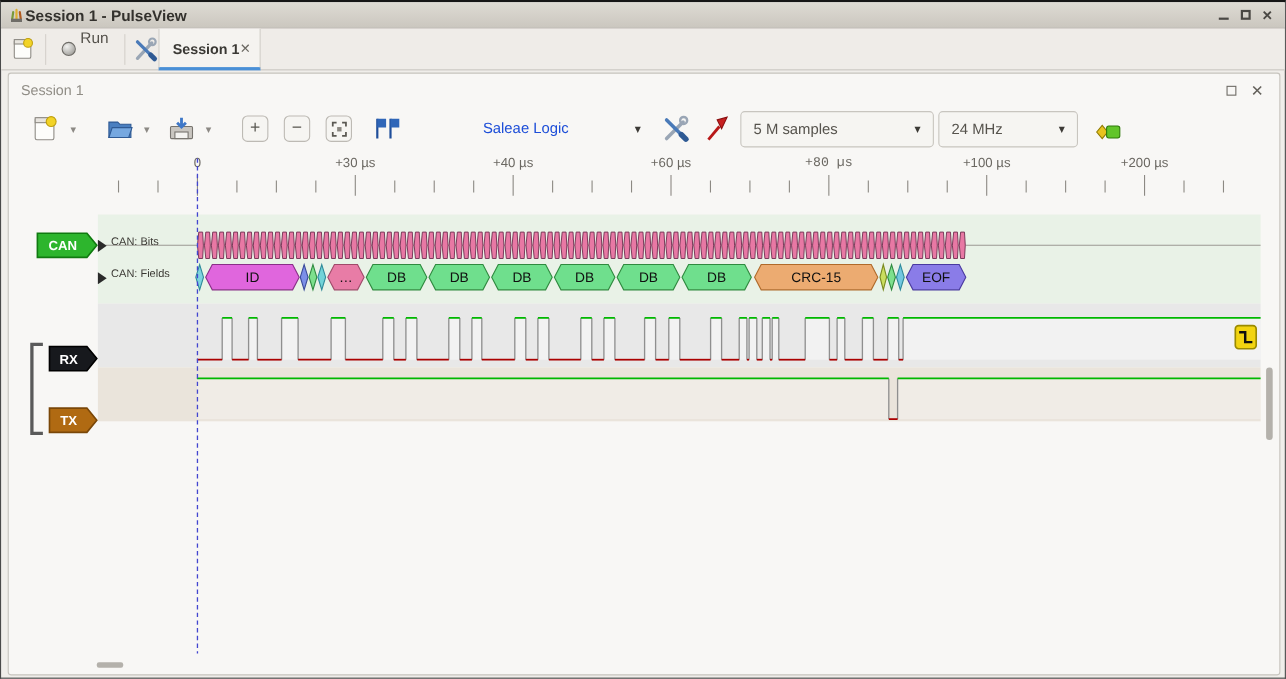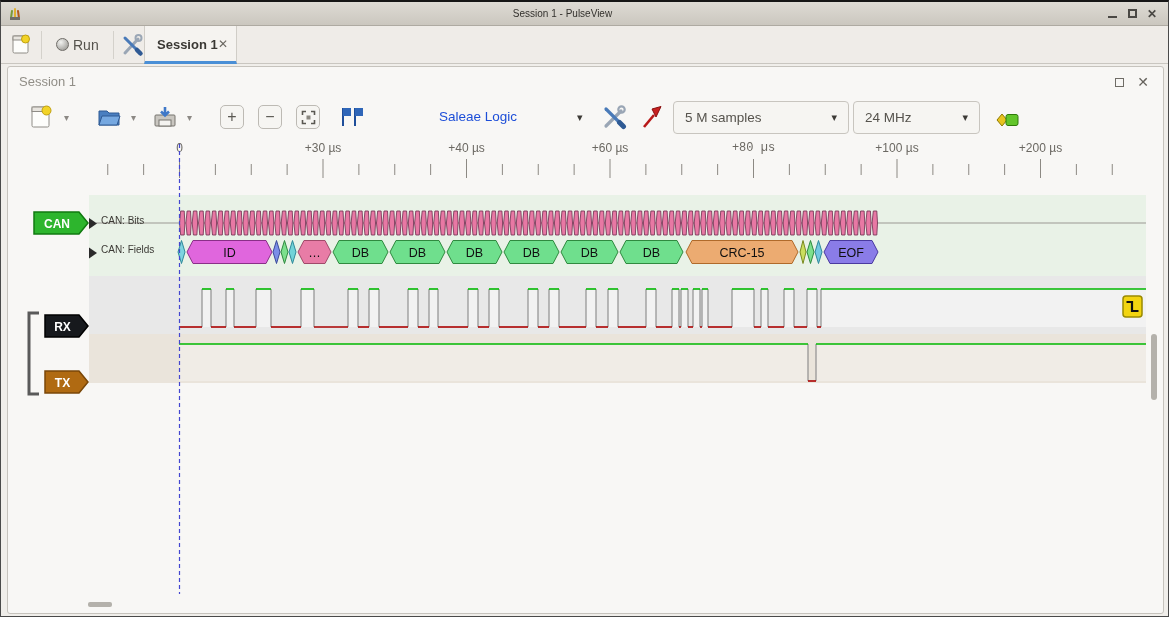--- a/index.html
+++ b/index.html
@@ -1,28 +1,28 @@
 <!DOCTYPE html>
 <html><head>
 <meta charset="utf-8">
 <style>
   *{box-sizing:border-box;margin:0;padding:0}
   body{font-family:"Liberation Sans",sans-serif;background:#666}
   #win{position:relative;width:1169px;height:617px;background:#f0eeea;border:1px solid #4a4a4a;border-top:2px solid #161616;overflow:hidden}
   .abs{position:absolute}
   
   .titlebar{position:absolute;left:0;top:0;right:0;height:24px;background:linear-gradient(#dedbd4,#cbc7bf);border-bottom:1px solid #aeaaa2;display:flex;align-items:center;padding:0 6px}
-  .title{flex:1;text-align:center;font-weight:normal;font-size:10px;color:#33312d}
+  .title{flex:1;text-align:left;font-weight:bold;font-size:14px;color:#33312d}
   .winbtn{width:20px;height:20px;display:flex;align-items:center;justify-content:center;color:#4a4844;font-size:12px;font-weight:bold}
   .mn{width:9px;height:2.5px;background:#4a4844;margin-top:7px}
   .mx{width:9px;height:9px;border:2px solid #4a4844}
   
   .maintoolbar{position:absolute;left:0;top:24px;right:0;height:38px;background:#efece8;border-bottom:1px solid #c9c6c0}
   .sep{position:absolute;top:29px;width:1px;height:28px;background:#d4d1cb}
-  .runlabel{position:absolute;left:72px;top:35px;font-size:14px;color:#55524c}
+  .runlabel{position:absolute;left:72px;top:24px;font-size:14px;color:#55524c}
   .runball{position:absolute;left:55px;top:36px;width:13px;height:13px;border-radius:50%;background:radial-gradient(circle at 35% 30%,#f2f2f0,#8f8d88);border:1px solid #6f6d68}
   .tab{position:absolute;left:143px;top:24px;width:93px;height:38px;background:#f5f3f0;border-left:1px solid #d0cdc7;border-right:1px solid #d0cdc7;border-bottom:3px solid #4a8fd6}
   .tablabel{position:absolute;left:12px;top:11px;font-size:13px;font-weight:bold;color:#3a3834}
   .tabclose{position:absolute;right:8px;top:11px;font-size:12px;color:#6b6862}
   
   .panel{position:absolute;left:6px;top:64px;width:1157px;height:548px;background:#f8f7f5;border:1px solid #c6c3bd;border-radius:3px}
   .sheader{position:absolute;left:18px;top:72px;font-size:13px;color:#918e87}
   .pbtn{position:absolute;top:71px;width:20px;height:18px;display:flex;align-items:center;justify-content:center;color:#65625c}
   .pmx{width:9px;height:9px;border:1.5px solid #6f6c66}
   

